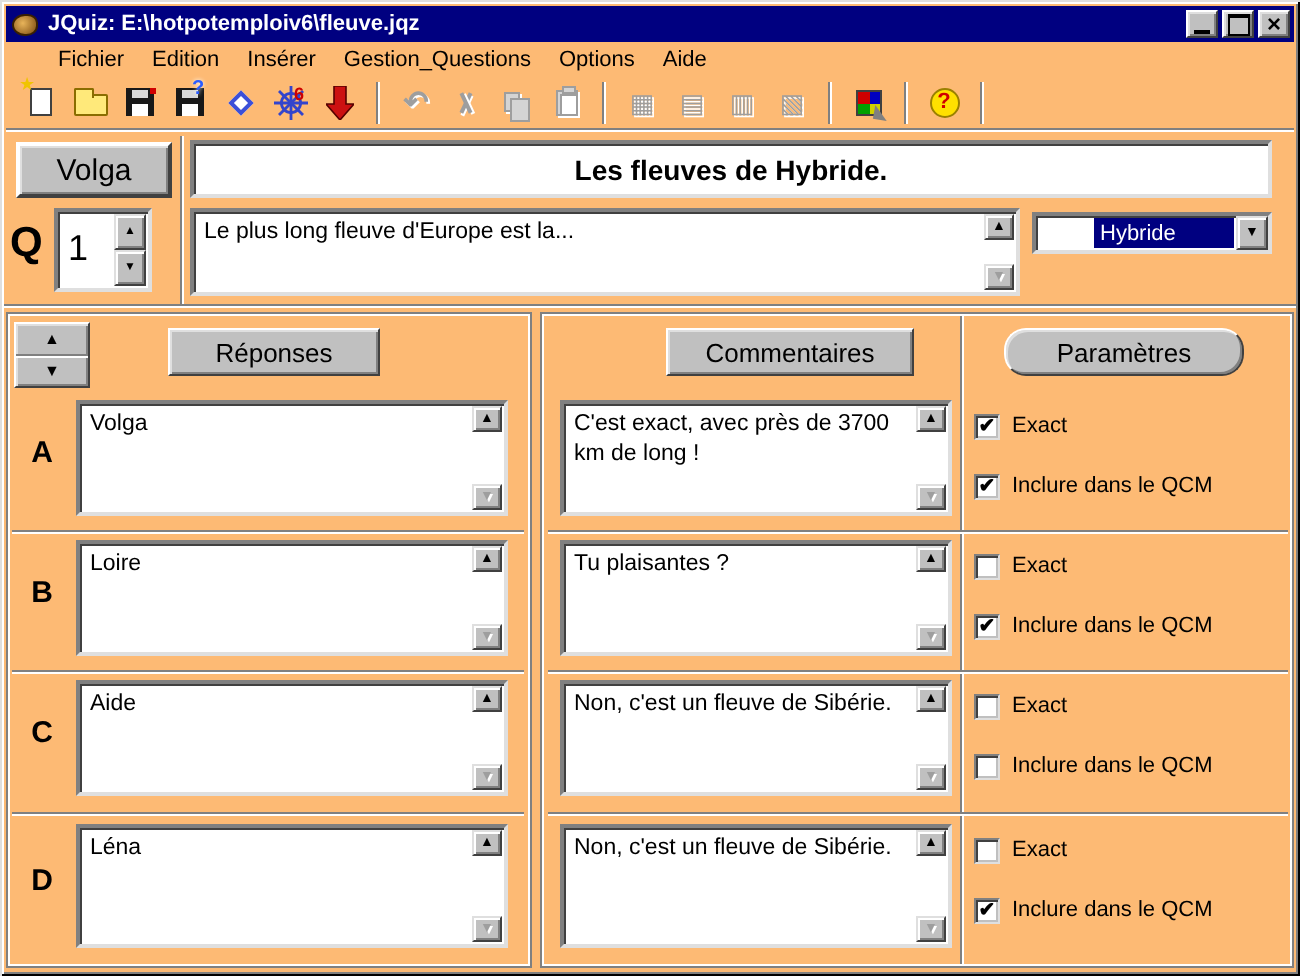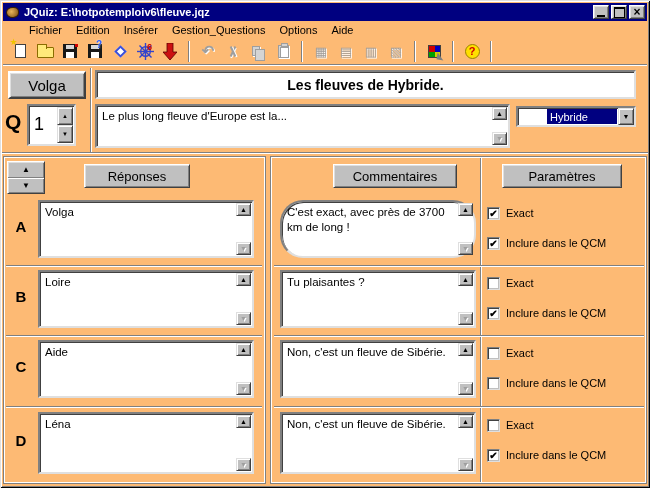--- a/index.html
+++ b/index.html
@@ -272,36 +272,36 @@
   <div class="panel" style="left:3px;top:156px;width:263px;height:328px;"></div>
   <div class="panel" style="left:270px;top:156px;width:377px;height:328px;"></div>
   <div class="vsep" style="left:480px;top:158px;height:324px;"></div>
 
   <div class="nav-ud">
     <span class="nav-half up"></span>
     <span class="nav-half dn"></span>
   </div>
   <div class="hdr" style="left:84px;top:164px;width:106px;">Réponses</div>
   <div class="hdr" style="left:333px;top:164px;width:124px;">Commentaires</div>
-  <div class="hdr" style="left:502px;top:164px;width:120px;">Paramètres</div>
+  <div class="hdr" style="left:502px;top:164px;width:120px;border-radius:11px;">Paramètres</div>
 
   <div class="hsep" style="left:6px;top:265px;width:256px;"></div>
   <div class="hsep" style="left:274px;top:265px;width:370px;"></div>
   <div class="hsep" style="left:6px;top:335px;width:256px;"></div>
   <div class="hsep" style="left:274px;top:335px;width:370px;"></div>
   <div class="hsep" style="left:6px;top:406px;width:256px;"></div>
   <div class="hsep" style="left:274px;top:406px;width:370px;"></div>
 
   <div class="rletter" style="top:218px;">A</div>
   <div class="field" style="left:38px;top:200px;width:216px;height:58px;">
     <div class="ftext">Volga</div>
     <span class="sb up"></span>
     <span class="sb dn dis"></span>
   </div>
-  <div class="field" style="left:280px;top:200px;width:196px;height:58px;border-radius:23px;">
+  <div class="field" style="left:280px;top:200px;width:196px;height:58px;">
     <div class="ftext">C'est exact, avec près de 3700 km de long !</div>
     <span class="sb up"></span>
     <span class="sb dn dis"></span>
   </div>
   <span class="cb on" style="left:487px;top:207px;"></span>
   <span class="cblabel" style="left:506px;top:207px;">Exact</span>
   <span class="cb on" style="left:487px;top:237px;"></span>
   <span class="cblabel" style="left:506px;top:237px;">Inclure dans le QCM</span>
 
   <div class="rletter" style="top:288px;">B</div>

